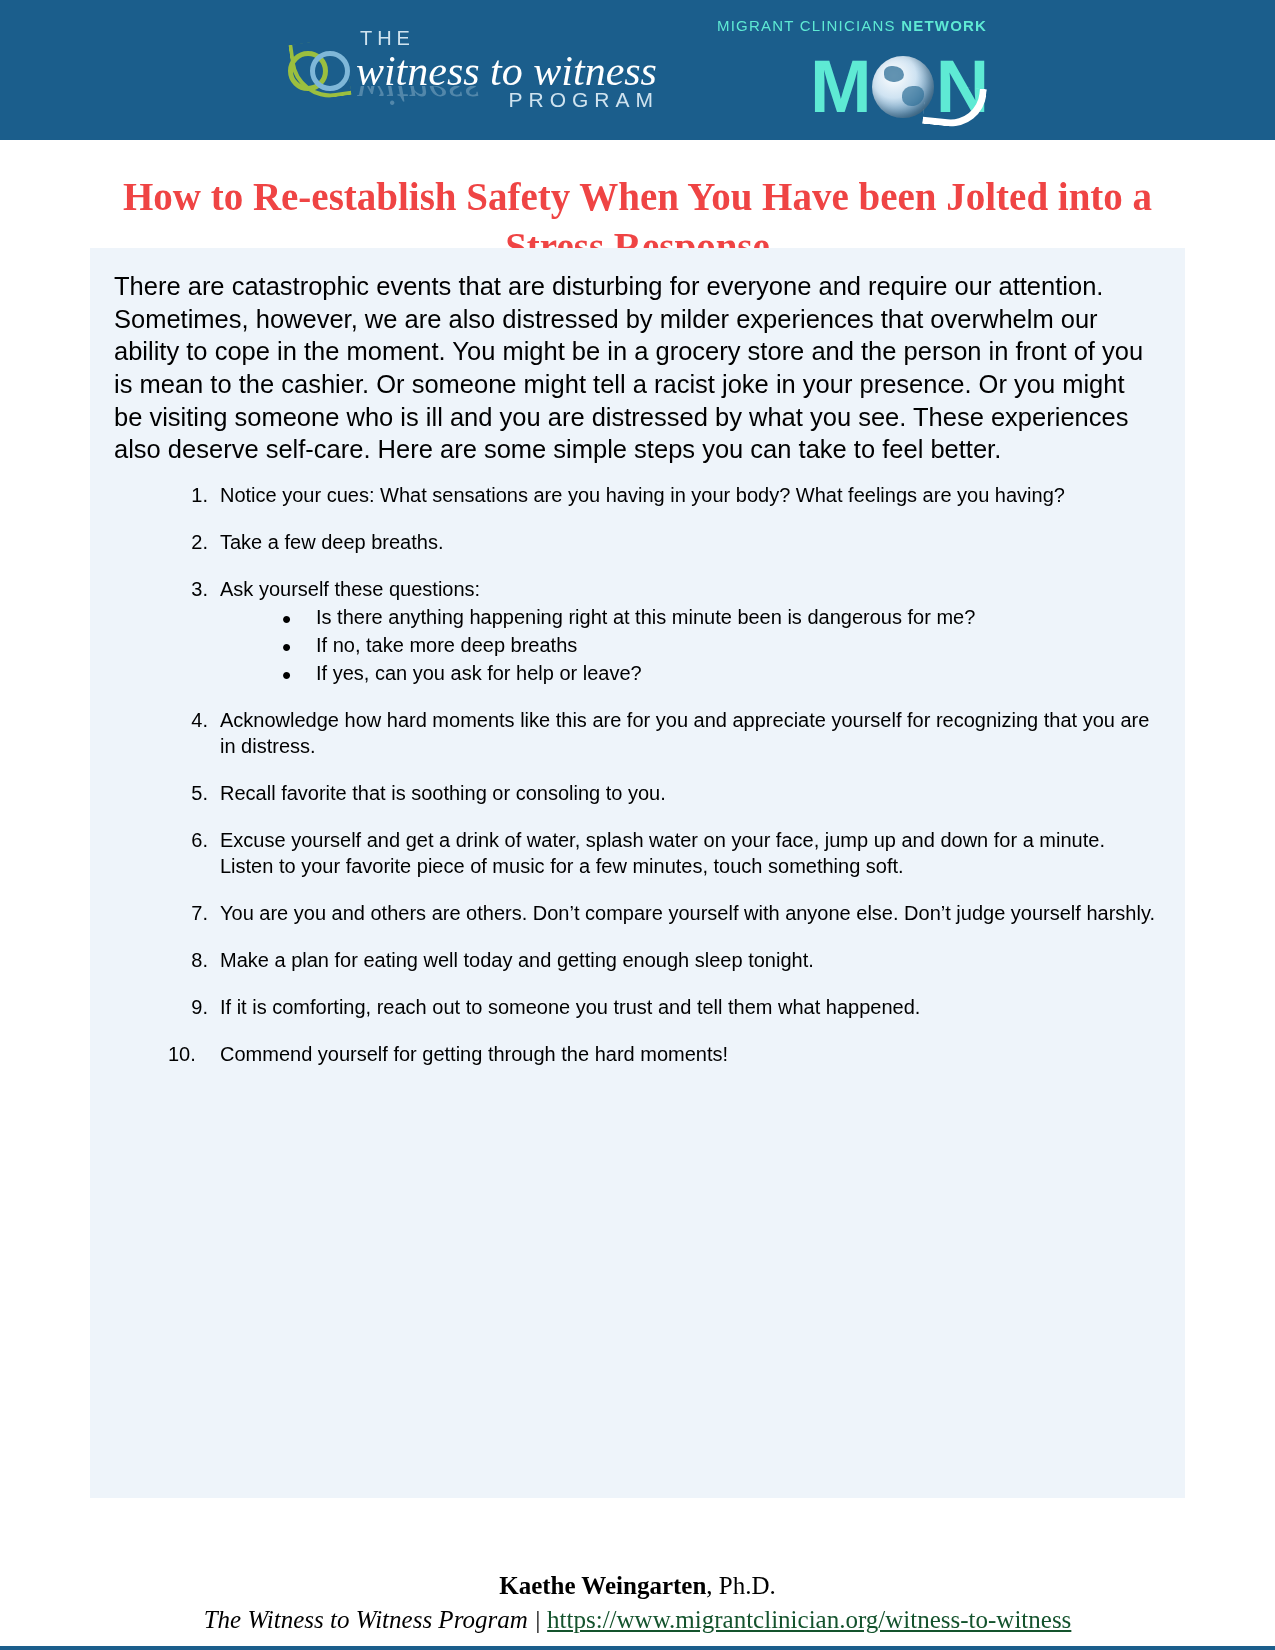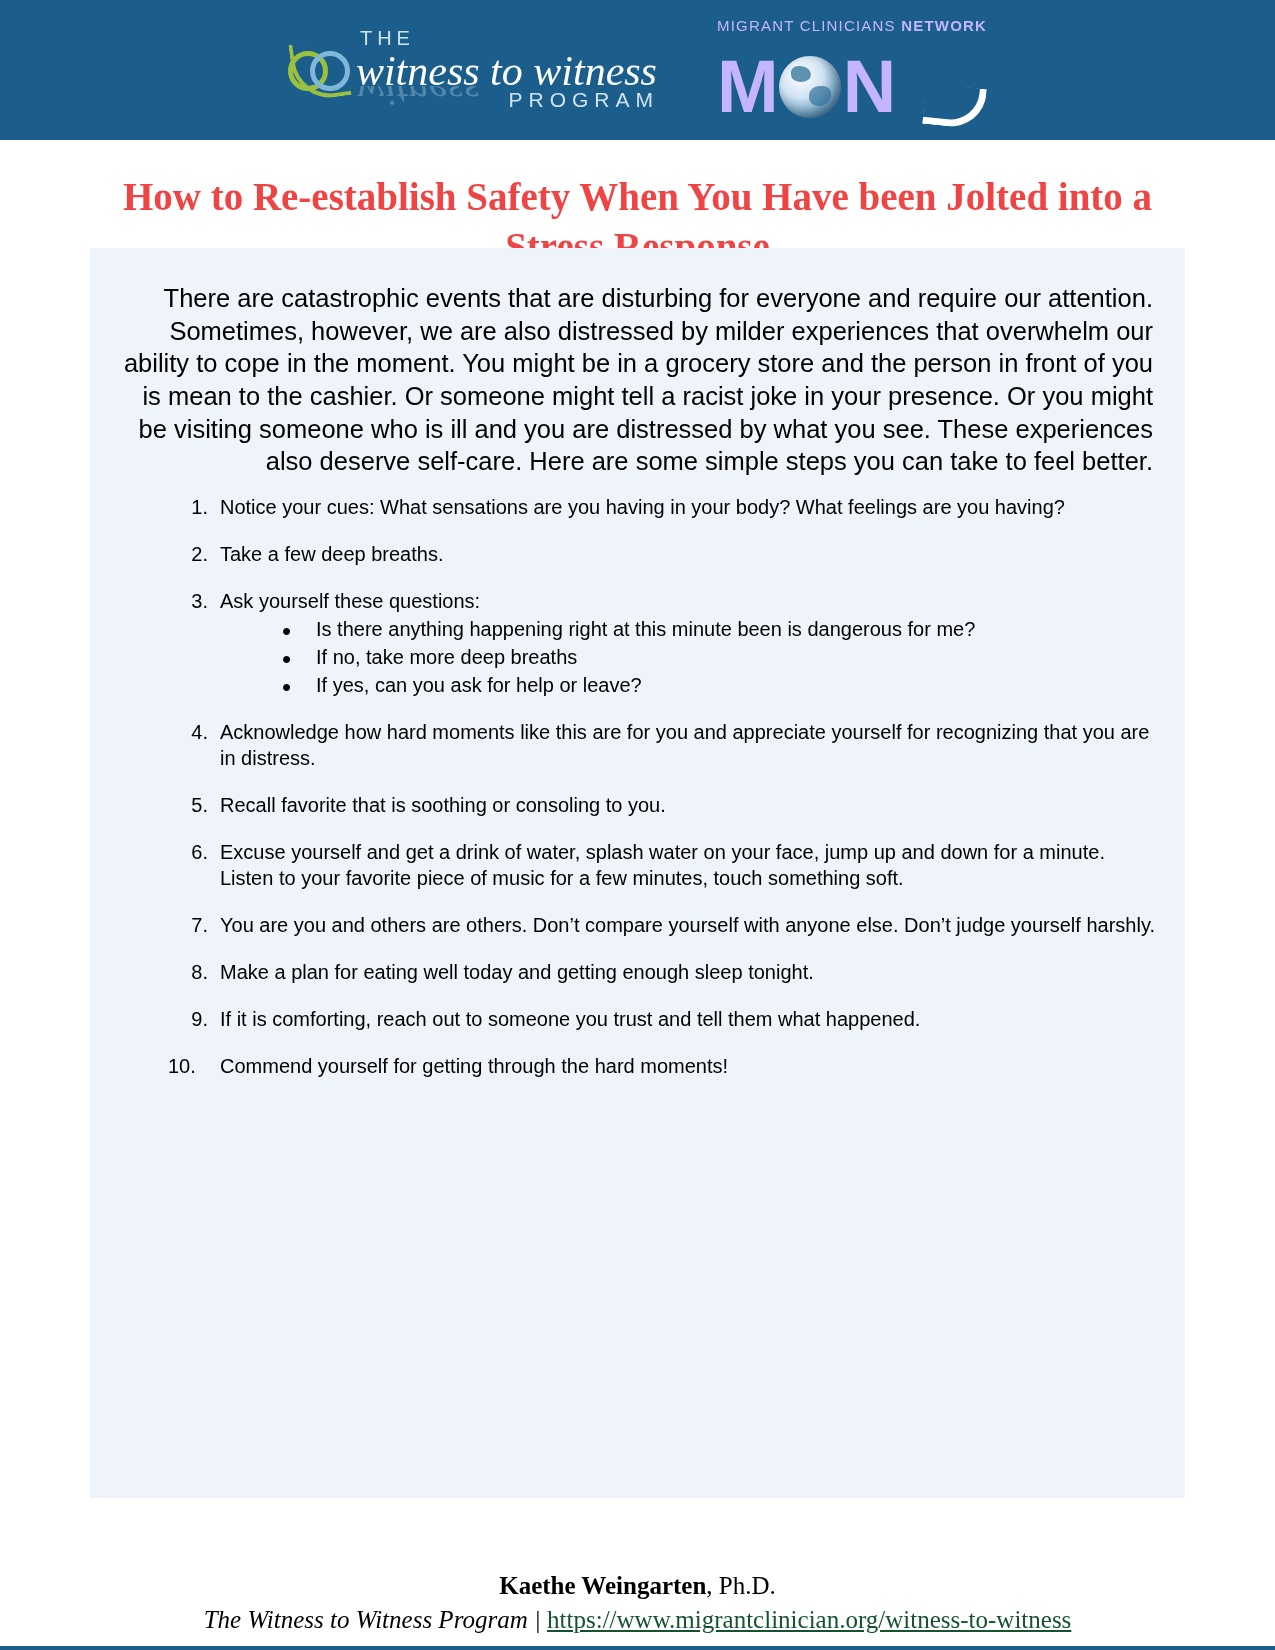--- a/index.html
+++ b/index.html
@@ -108,22 +108,22 @@
     color: #cfe3ef;
     position: absolute;
     right: -2px;
     bottom: 8px;
   }
 
   
   .mcn-logo {
     display: flex;
     flex-direction: column;
-    align-items: flex-start;
-    color: #c4b5fd;
+    align-items: flex-end;
+    color: #5eead4;
     position: relative;
     gap: 16px;
   }
   .mcn-tag {
     font-size: 15px;
     letter-spacing: 1.2px;
     margin-bottom: 2px;
     white-space: nowrap;
   }
   .mcn-tag b { font-weight: bold; }
@@ -196,23 +196,23 @@
     left: 90px;
     width: 1095px;
     height: 1250px;
     background: #eef4fa;
     box-sizing: border-box;
     padding: 22px 28px 0 18px;
   }
   .intro {
     font-size: 25.5px;
     line-height: 1.28;
-    margin: 12px 0 16px 0;
+    margin: 0 0 16px 0;
     padding: 0 4px 0 6px;
-    text-align: right;
+    text-align: left;
   }
 
   ol.steps {
     margin: 0;
     padding: 0 0 0 60px;
     list-style: none;
     counter-reset: step;
     font-size: 20px;
     line-height: 1.3;
   }

